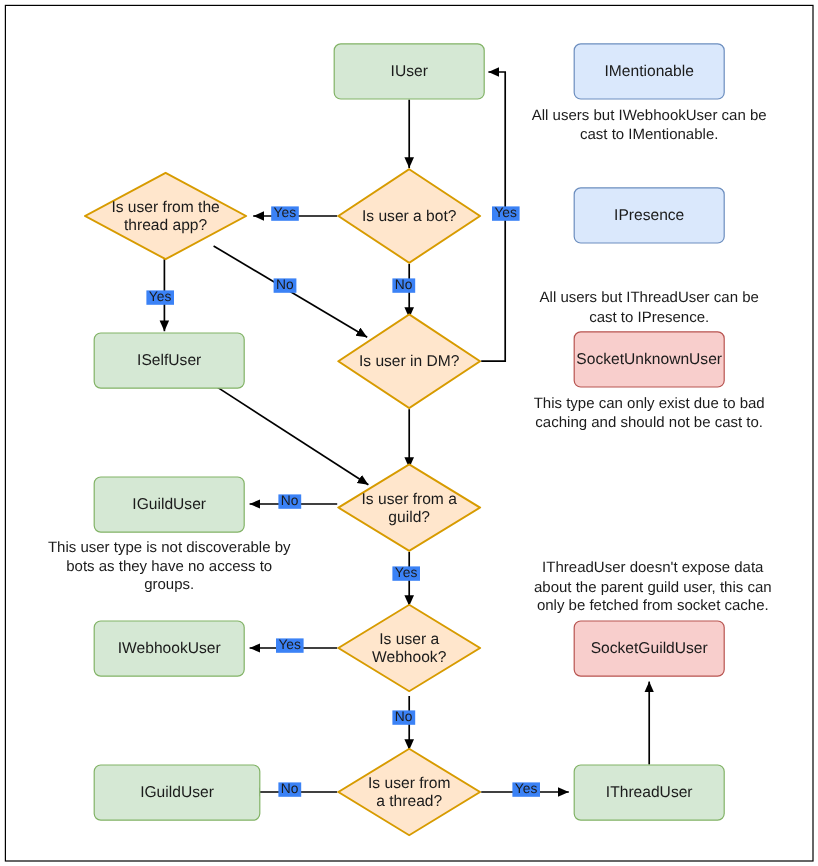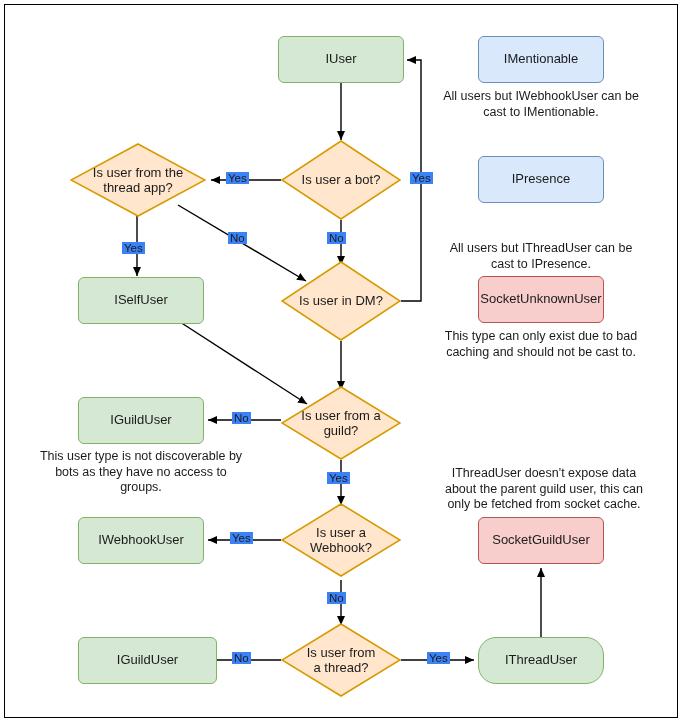--- a/index.html
+++ b/index.html
@@ -240,18 +240,18 @@
       <span>IGuildUser</span>
     </div>
 
     <div class="diamond" style="left:281px; top:623px; width:120px; height:74px;">
       <svg class="dshape" viewBox="0 0 120 74" xmlns="http://www.w3.org/2000/svg">
         <polygon points="60,1 119,37 60,73 1,37" fill="#ffe6cc" stroke="#d79b00" stroke-width="1.6"></polygon>
       </svg>
       <span class="dlabel" style="width:66%;text-align:center;">Is user from a thread?</span>
     </div>
 
-    <div class="node green" style="left:478px; top:637px; width:126px; height:47px;border-radius:18px;">
+    <div class="node green" style="left:478px; top:637px; width:126px; height:47px;">
       <span>IThreadUser</span>
     </div>
 
   </div>
 </div>
 
 </body></html>

